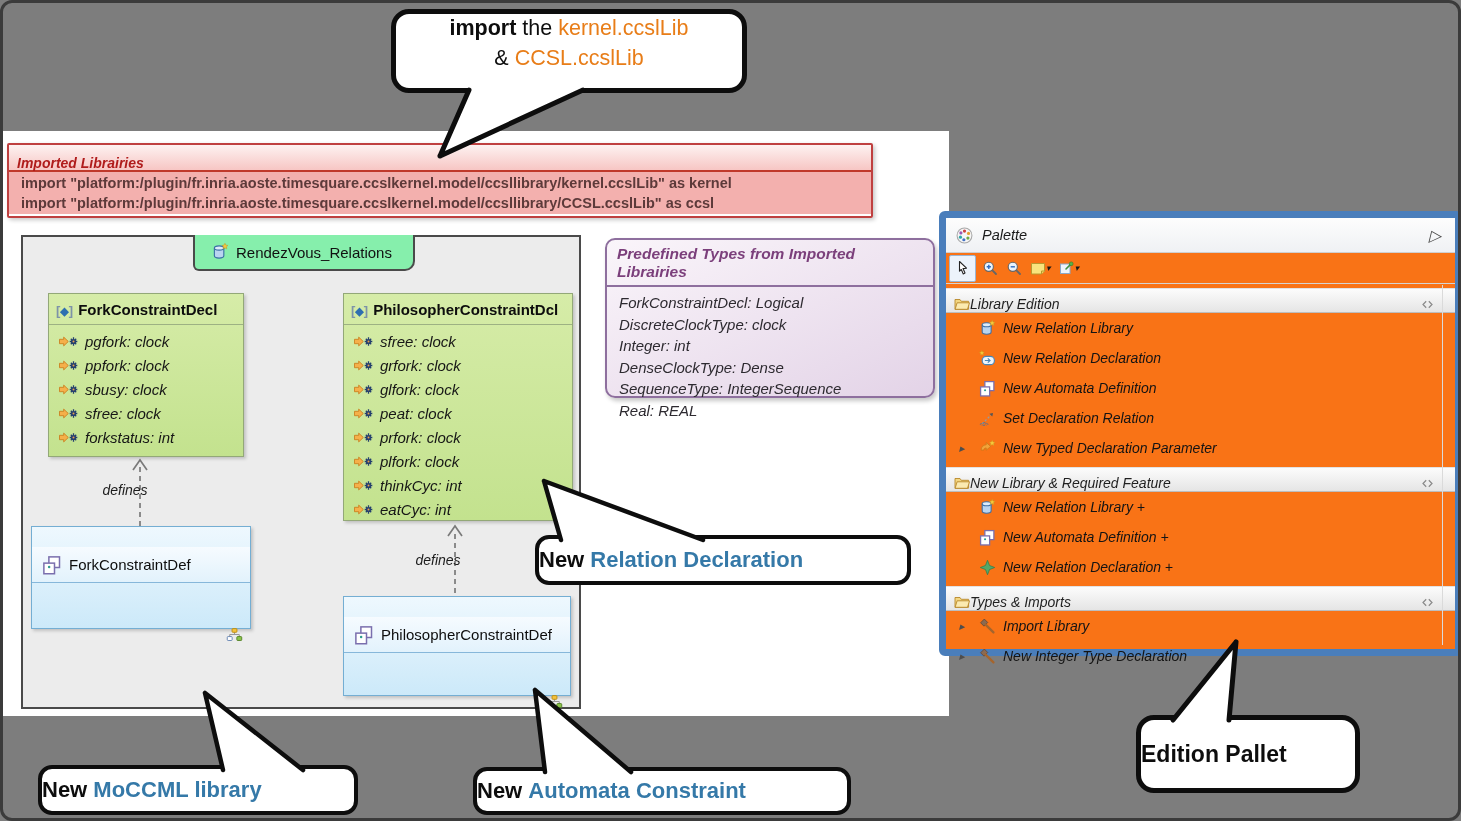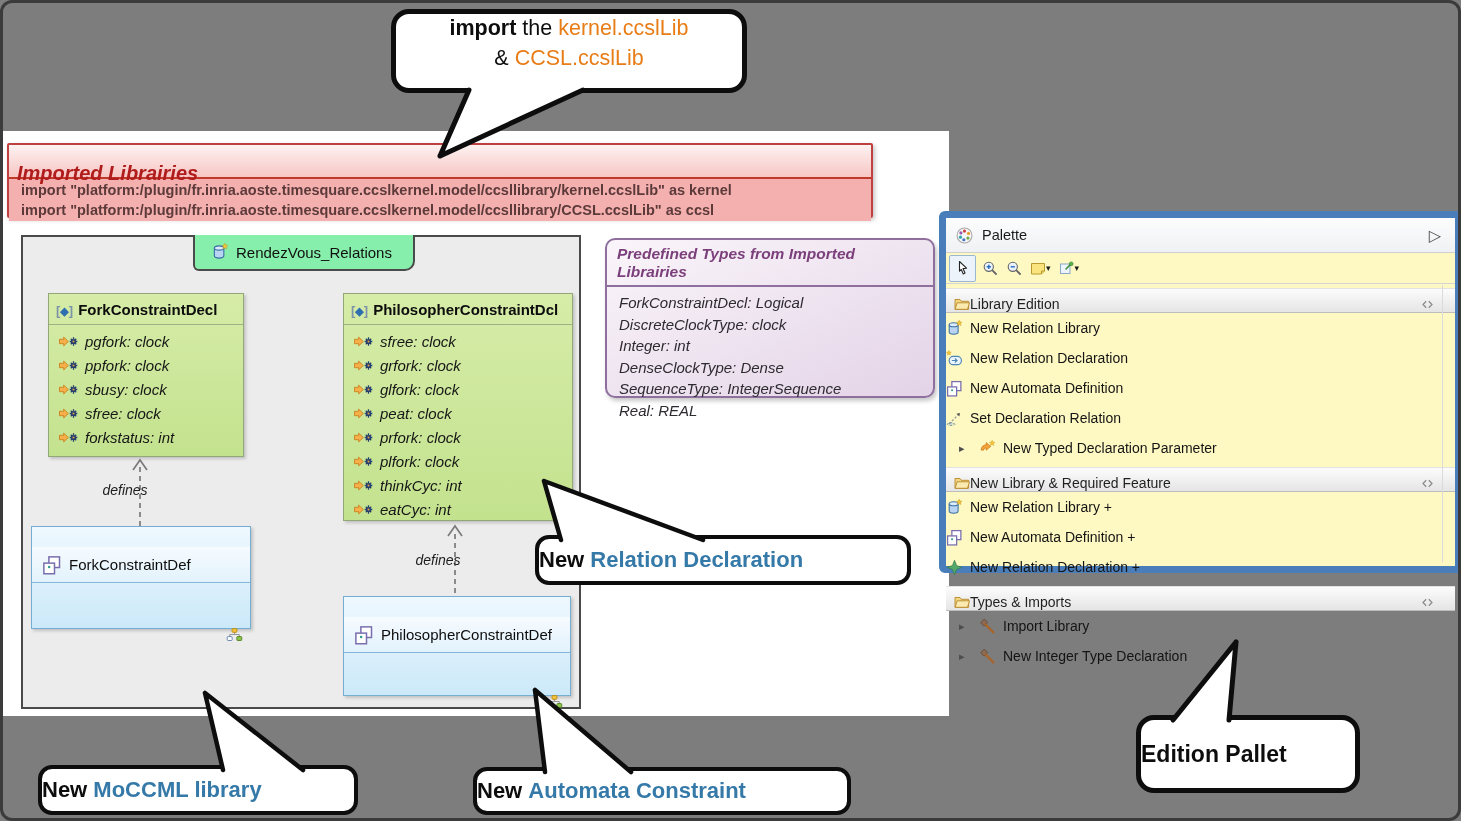--- a/index.html
+++ b/index.html
@@ -2,21 +2,21 @@
 <html><head>
 <meta charset="utf-8">
 <style>
   html,body{margin:0;padding:0;background:#7d7d7d;}
   *{box-sizing:border-box;font-family:"Liberation Sans",sans-serif;}
   .stage{position:relative;width:1461px;height:821px;background:#7d7d7d;border:3px solid #3b3b3b;border-radius:12px;overflow:hidden;}
   
   .canvas{position:absolute;left:0;top:128px;width:946px;height:585px;background:#ffffff;z-index:1;}
   
   .imported{position:absolute;left:4px;top:140px;width:866px;height:75px;border:2px solid #bf4040;border-radius:2px;z-index:3;box-shadow:2px 2px 4px rgba(0,0,0,.22);}
-  .imp-title{height:27px;background:linear-gradient(#fdf2f1,#f7c6c4);border-bottom:2px solid #c0392b;color:#b01c1c;font-weight:bold;font-style:italic;font-size:20px;line-height:25px;padding:16px 8px;}
+  .imp-title{height:27px;background:linear-gradient(#fdf2f1,#f7c6c4);border-bottom:2px solid #c0392b;color:#b01c1c;font-weight:bold;font-style:italic;font-size:14px;line-height:25px;padding:6px 8px;}
   .imp-body{height:42px;background:#f3b0ae;padding:1px 12px;}
   .imp-line{font-size:14.5px;font-weight:bold;color:#5d3a3a;line-height:20px;white-space:nowrap;}
   
   .frame{position:absolute;left:18px;top:232px;width:560px;height:474px;background:#ececec;border:2px solid #4a4a4a;z-index:2;}
   .frame-tab{position:absolute;left:190px;top:232px;width:222px;height:36px;background:#86efac;border:2px solid #4a4a4a;border-top:none;border-radius:0 0 10px 6px;display:flex;align-items:center;gap:7px;padding-left:16px;z-index:4;}
   .frame-tab .lbl{font-size:15px;color:#111;}
   
   .decl-box{position:absolute;background:linear-gradient(#d6eca8,#c3e28e);border:1px solid #93a878;z-index:7;box-shadow:2px 2px 3px rgba(0,0,0,.18);}
   .decl-head{height:31px;display:flex;align-items:center;gap:5px;padding-left:7px;border-bottom:1px solid #9db183;font-weight:600;font-size:15px;color:#0d0d0d;}
   .br{color:#7d93a8;font-weight:bold;font-size:13px;}
@@ -29,32 +29,32 @@
   .def-head{height:36px;display:flex;align-items:center;gap:7px;padding-left:10px;border-bottom:1px solid #86b7da;background:linear-gradient(#f6fbff,#e2f2fc);font-size:15px;color:#0d0d0d;margin-top:20px;}
   .def-body{position:relative;height:calc(100% - 36px);}
   .tree-corner{position:absolute;right:7px;bottom:5px;}
   .defines{position:absolute;font-size:14px;font-style:italic;color:#1c1c1c;z-index:8;width:60px;text-align:center;}
   
   .pre-box{position:absolute;left:602px;top:235px;width:330px;height:160px;background:linear-gradient(155deg,#faf5fa,#e3d3e7);border:2px solid #8e6f9e;border-radius:10px;z-index:3;box-shadow:2px 3px 4px rgba(0,0,0,.22);}
   .pre-title{padding:5px 10px 4px;border-bottom:2px solid #8e6f9e;color:#7b3f7b;font-weight:bold;font-style:italic;font-size:15.5px;}
   .pre-body{padding:5px 12px;}
   .pre-item{font-size:15px;font-style:italic;color:#2d2a30;line-height:21.5px;}
   
-  .palette{position:absolute;left:936px;top:208px;width:523px;height:362px;background:#fef9c3;border:7px solid #4a7ebb;border-radius:6px;z-index:10;}
+  .palette{position:absolute;left:936px;top:208px;width:523px;height:445px;background:#f97316;border:7px solid #4a7ebb;border-radius:6px;z-index:10;font-style:italic;}
   .pal-header{height:35px;display:flex;align-items:center;padding:0 14px 0 10px;border-bottom:1px solid #cfcfcf;background:linear-gradient(#fdfdfd,#eff1f4);}
   .pal-title{margin-left:9px;font-size:14.5px;color:#1a1a1a;}
   .pal-arrow{margin-left:auto;color:#4d4d4d;font-size:16px;}
   .pal-toolbar{height:31px;display:flex;align-items:center;gap:4px;padding:0 3px;border-bottom:1px solid #d4d4d4;}
   .tool-sel{width:27px;height:27px;border:1px solid #9ab6d4;background:#ecf3fb;border-radius:2px;display:flex;align-items:center;justify-content:center;}
   .tool{height:27px;display:flex;align-items:center;justify-content:center;padding:0 2px;}
   .caret{font-size:9px;color:#1a1a1a;}
   .pal-band{height:25px;display:flex;align-items:flex-end;gap:0;padding:0 8px;background:linear-gradient(#fcfcfc,#e5e5e5);border-top:1px solid #e2e2e2;border-bottom:1px solid #bdbdbd;margin-top:4px;}
   .pal-band .lbl{font-size:14px;color:#1f1f1f;}
   .pal-band .chev{margin-left:auto;margin-right:12px;display:flex;}
-  .pal-item{height:30px;display:flex;align-items:center;gap:7px;}
+  .pal-item{height:30px;display:flex;align-items:center;gap:7px;padding-left:33px;}
   .pal-item.expandable{padding-left:13px;}
   .pal-item .tri{font-size:11px;color:#4d4d4d;width:13px;}
   .pal-item .lbl{font-size:14px;color:#141414;}
   .gutter{position:absolute;top:67px;right:12px;bottom:4px;border-left:1px solid #dadada;}
   
   .callout{position:absolute;background:#fff;border:4px solid #0d0d0d;border-radius:14px;display:flex;align-items:center;z-index:20;}
   .callout .t{font-weight:bold;color:#0d0d0d;white-space:pre;}
   .callout .hl{color:#3579a8;}
   .callout .or{color:#e87d18;}
   .co-import{left:388px;top:6px;width:356px;height:84px;border-width:5px;border-radius:18px;flex-direction:column;line-height:29px;}

